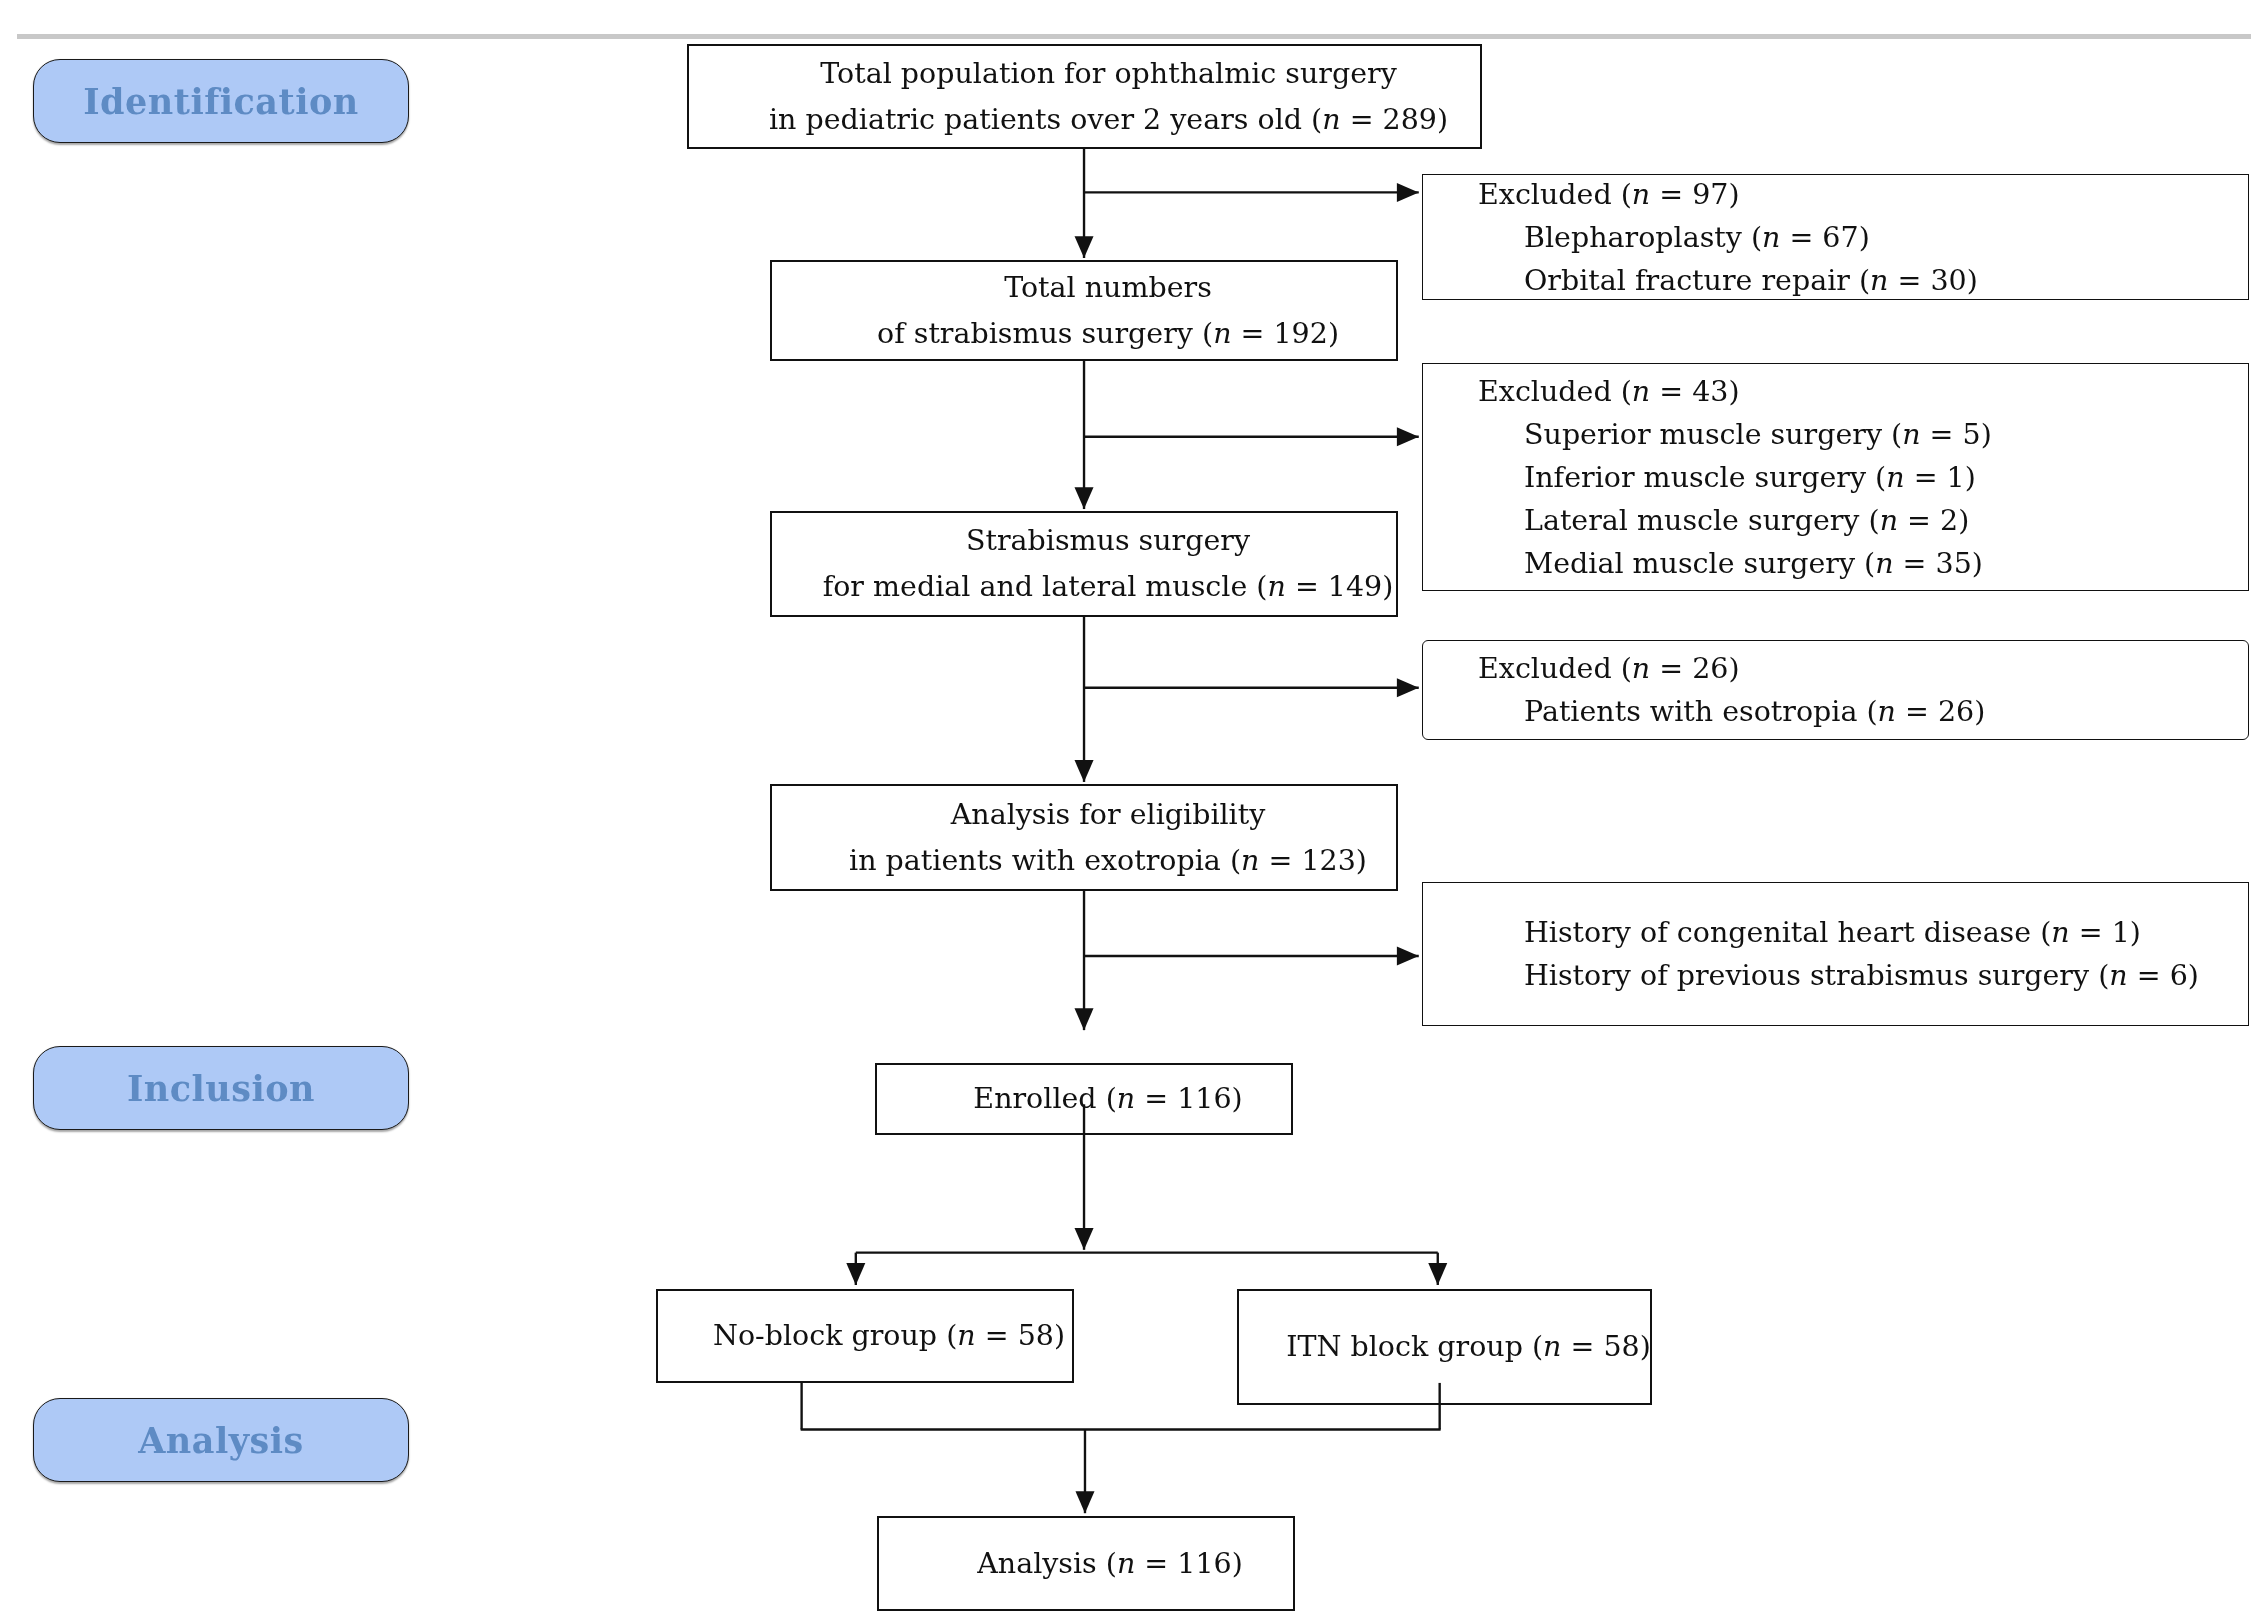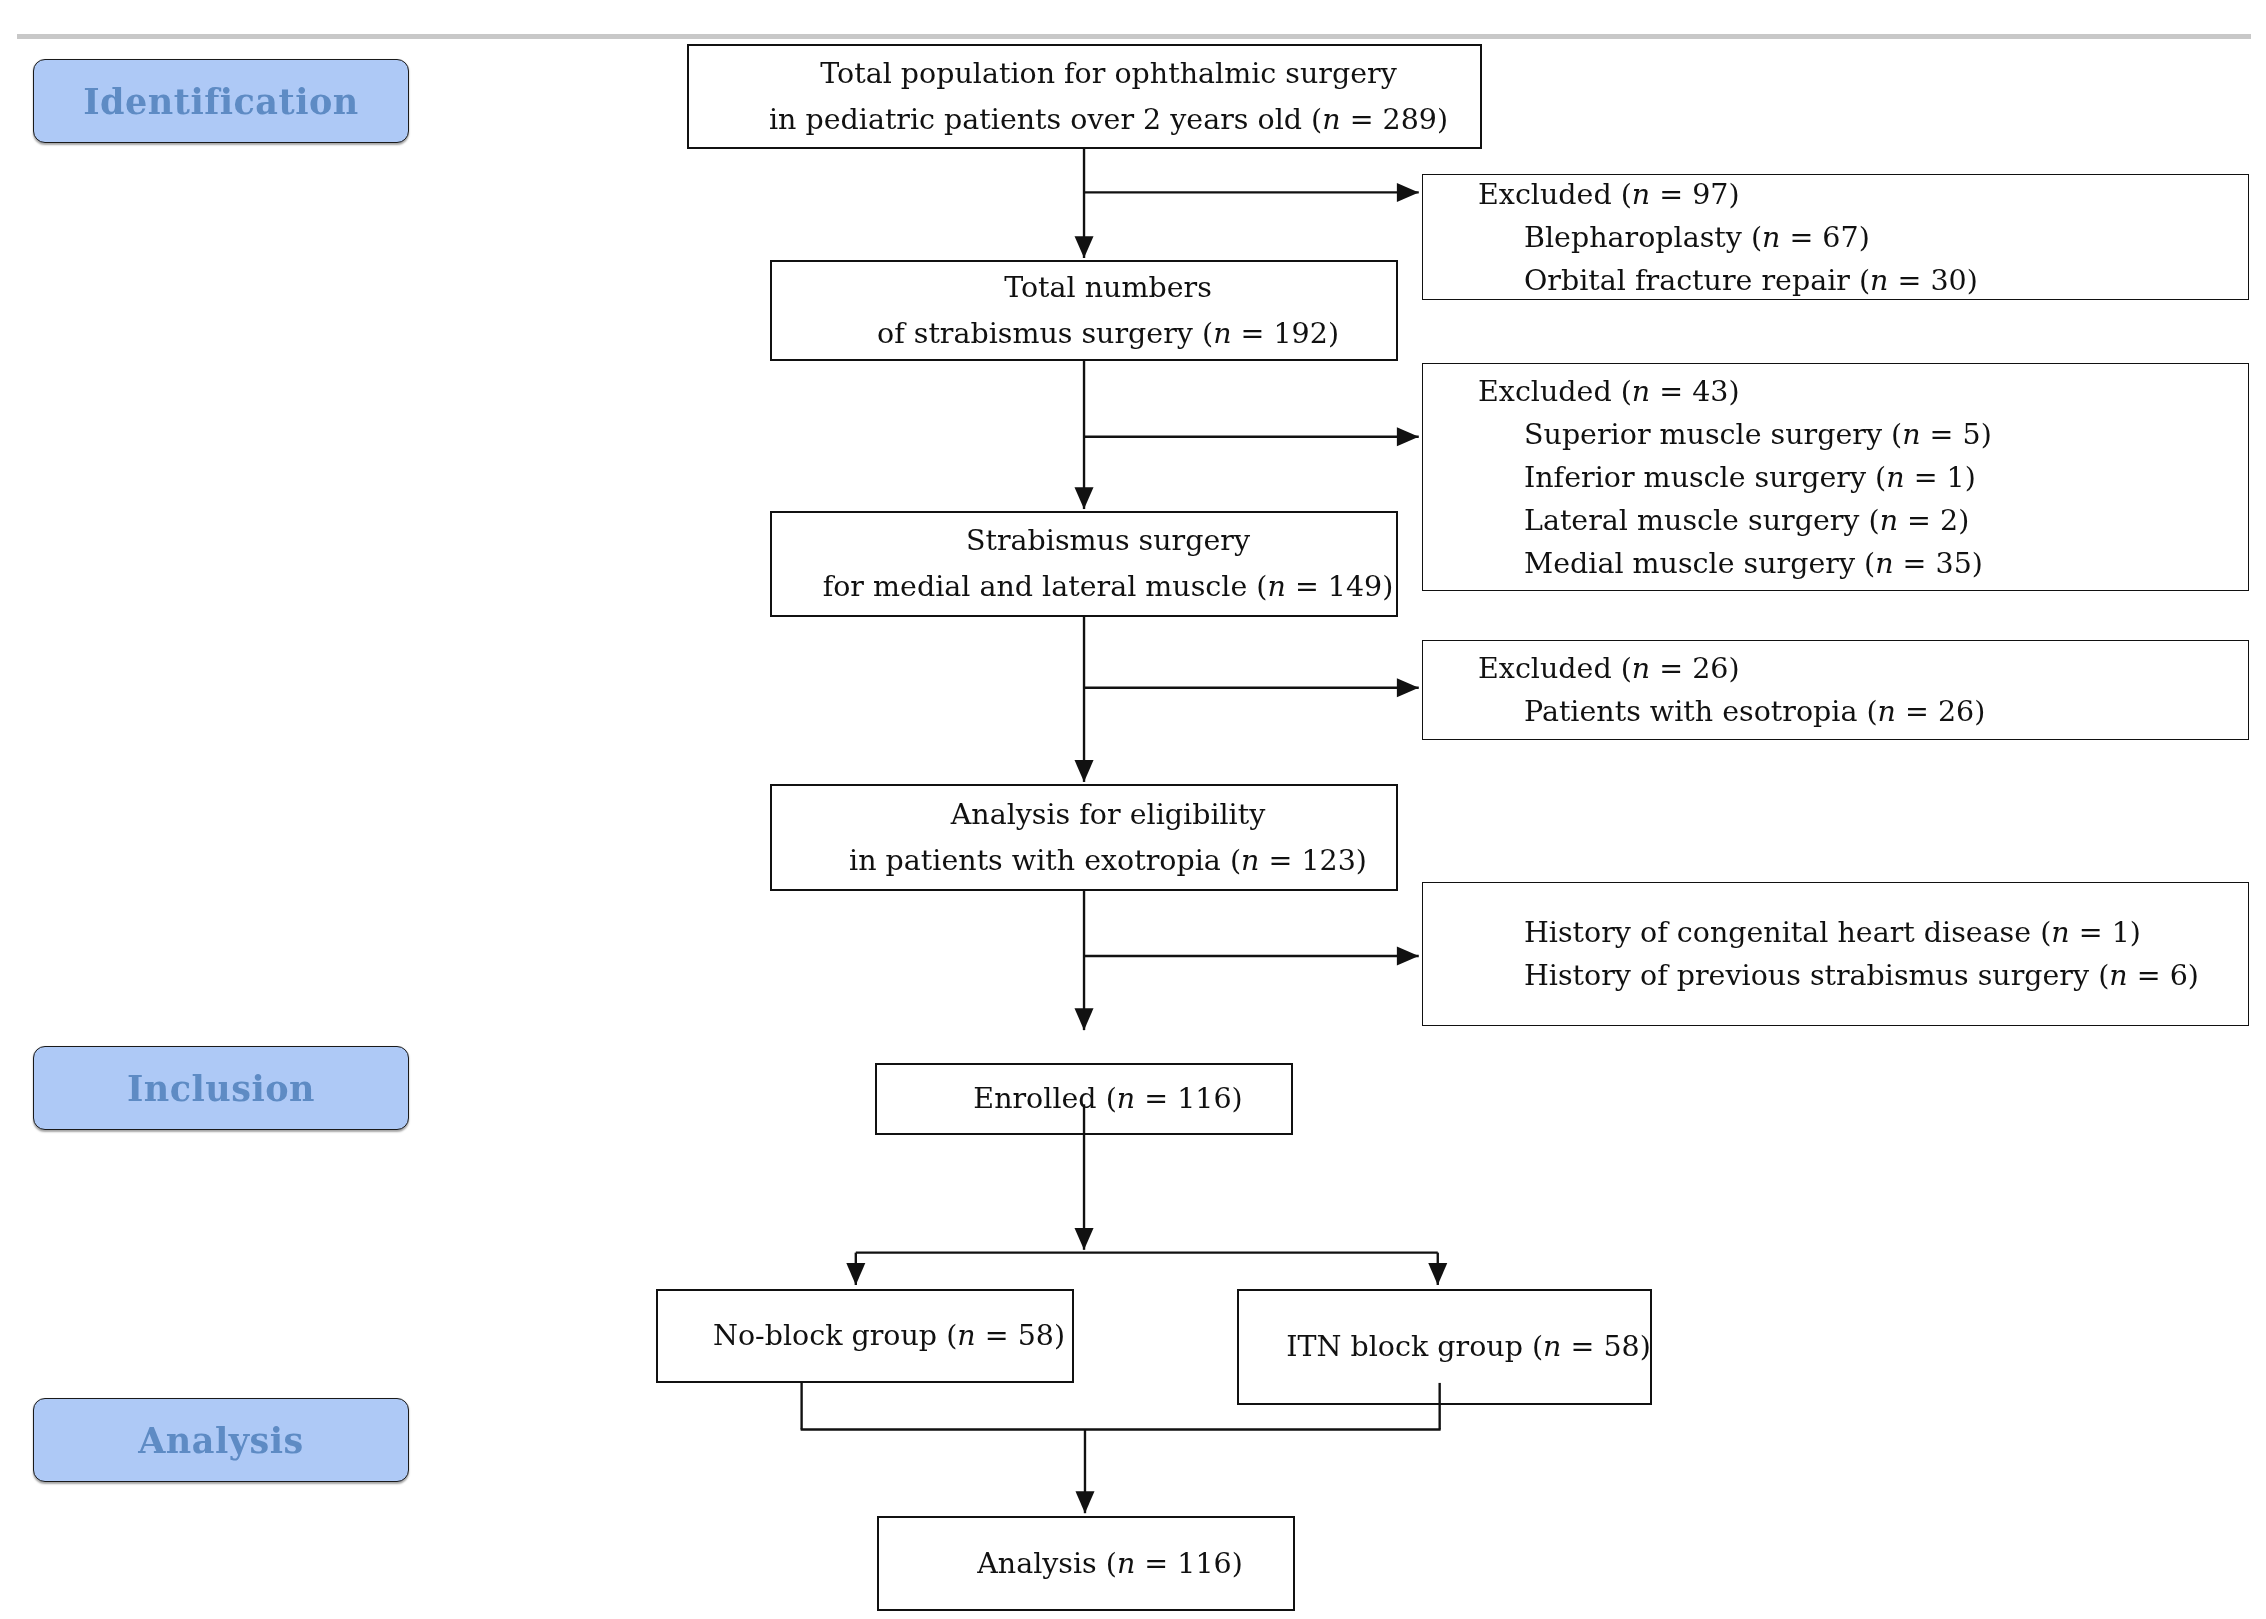--- a/index.html
+++ b/index.html
@@ -14,21 +14,21 @@
     position: absolute;
     left: 17px; top: 34px;
     width: 2234px; height: 4.8px;
     background: #c8c8c8;
   }
   .stage-label {
     position: absolute;
     width: 376px; height: 84px;
     background: #aec9f6;
     border: 1.9px solid #1a1a1a;
-    border-radius: 12px;
+    border-radius: 27px;
     box-shadow: 0 1.9px 1.9px rgba(0,0,0,0.35);
     display: flex; align-items: center; justify-content: center;
     font-weight: bold;
     font-size: 35px;
     color: #5e8bc4;
     letter-spacing: 0.5px;
   }
   .flow-box {
     position: absolute;
     background: #ffffff;
@@ -66,21 +66,21 @@
   #box-total-population { left: 687px;  top: 44px;   width: 795px; height: 105px; }
   #box-strabismus-total { left: 770px;  top: 260px;  width: 628px; height: 101px; }
   #box-medial-lateral   { left: 770px;  top: 511px;  width: 628px; height: 106px; }
   #box-assessed         { left: 770px;  top: 784px;  width: 628px; height: 107px; }
   #box-enrolled         { left: 875px;  top: 1032px; width: 418px; height: 72px; margin-top: 31px;  }
   #box-no-block         { left: 656px;  top: 1289px; width: 418px; height: 94px;  }
   #box-itn-block        { left: 1237px; top: 1289px; width: 415px; height: 116px;  }
   #box-analysis         { left: 877px;  top: 1516px; width: 418px; height: 95px; }
   #excl-1 { left: 1422px; top: 174px; width: 827px; height: 126px; }
   #excl-2 { left: 1422px; top: 363px; width: 827px; height: 228px; }
-  #excl-3 { left: 1422px; top: 640px; width: 827px; height: 100px; }
+  #excl-3 { left: 1422px; top: 640px; width: 827px; height: 100px; border-radius: 6px; }
   #excl-4 { left: 1422px; top: 882px; width: 827px; height: 144px; }
 </style>
 </head>
 <body>
 
 <div class="top-rule"></div>
 
 <div id="lbl-identification" class="stage-label">Identification</div>
 <div id="lbl-inclusion" class="stage-label">Inclusion</div>
 <div id="lbl-analysis" class="stage-label">Analysis</div>

